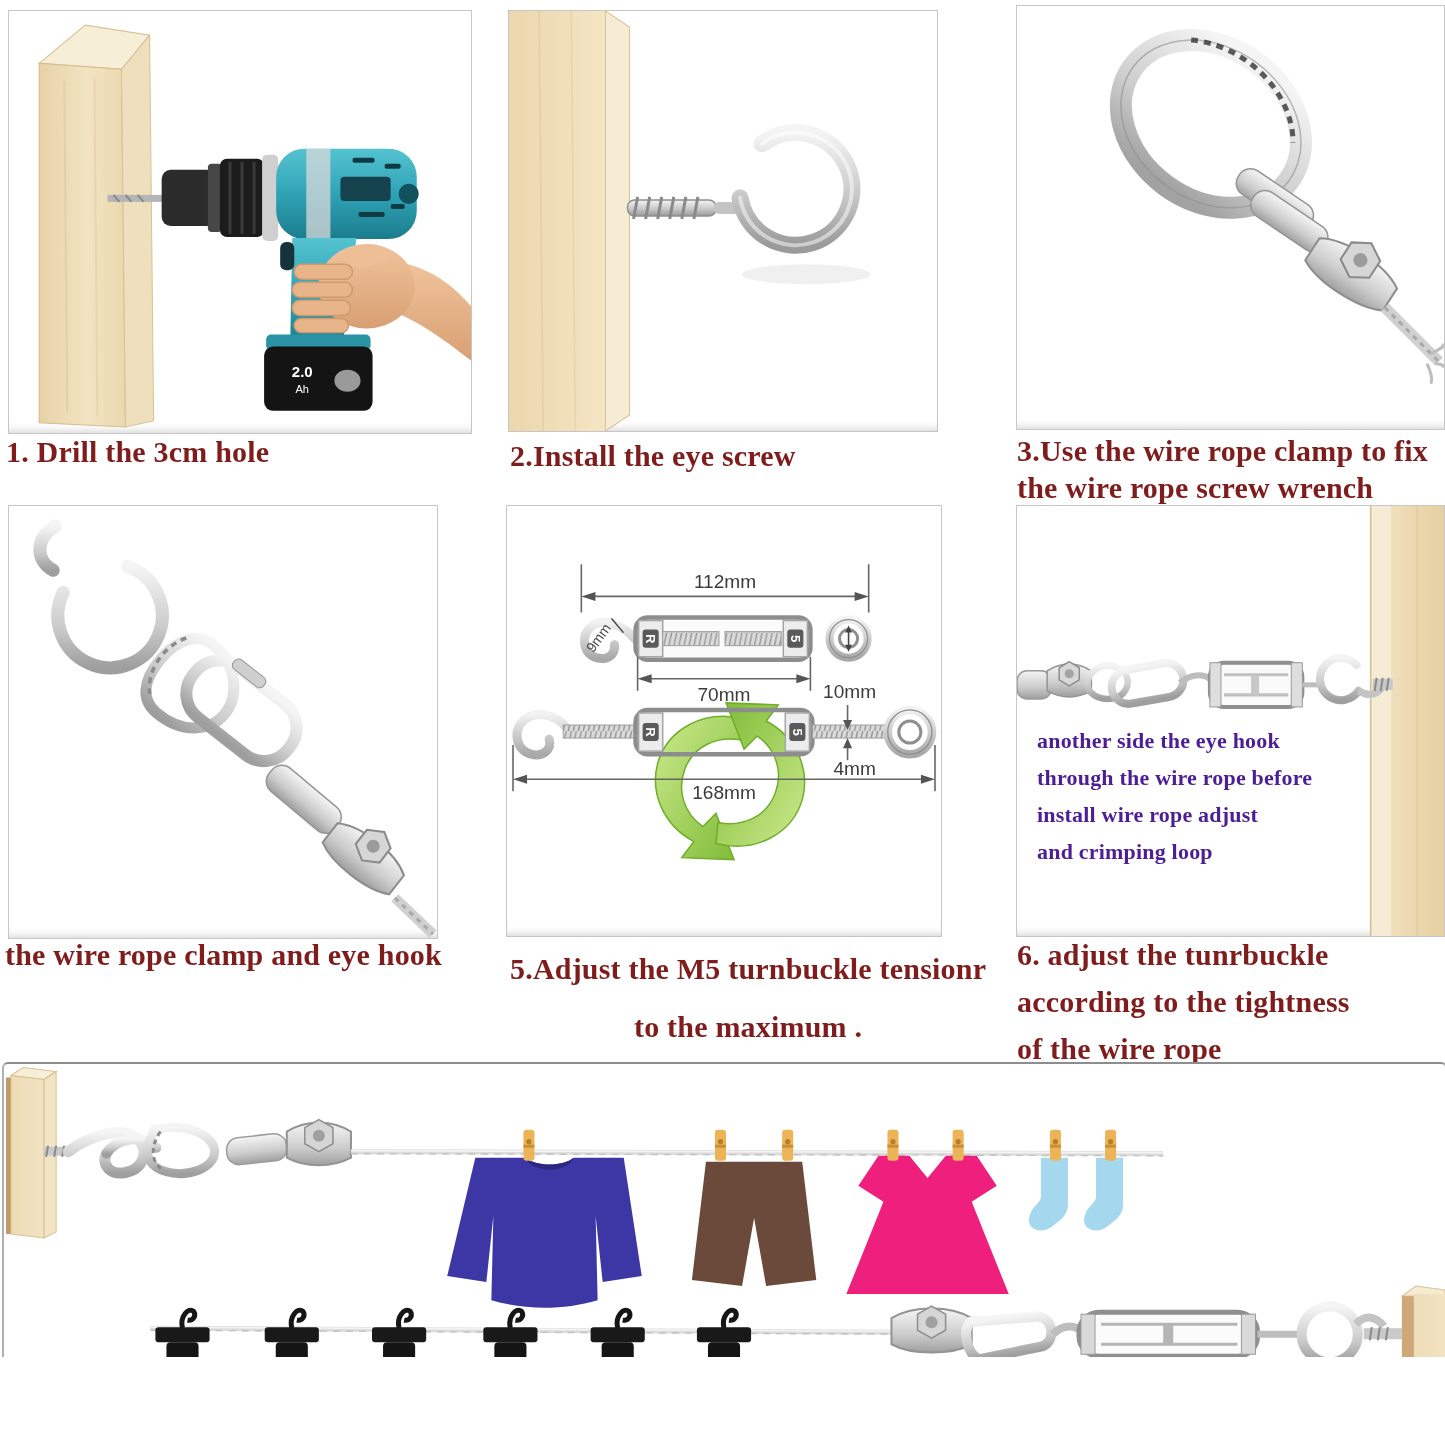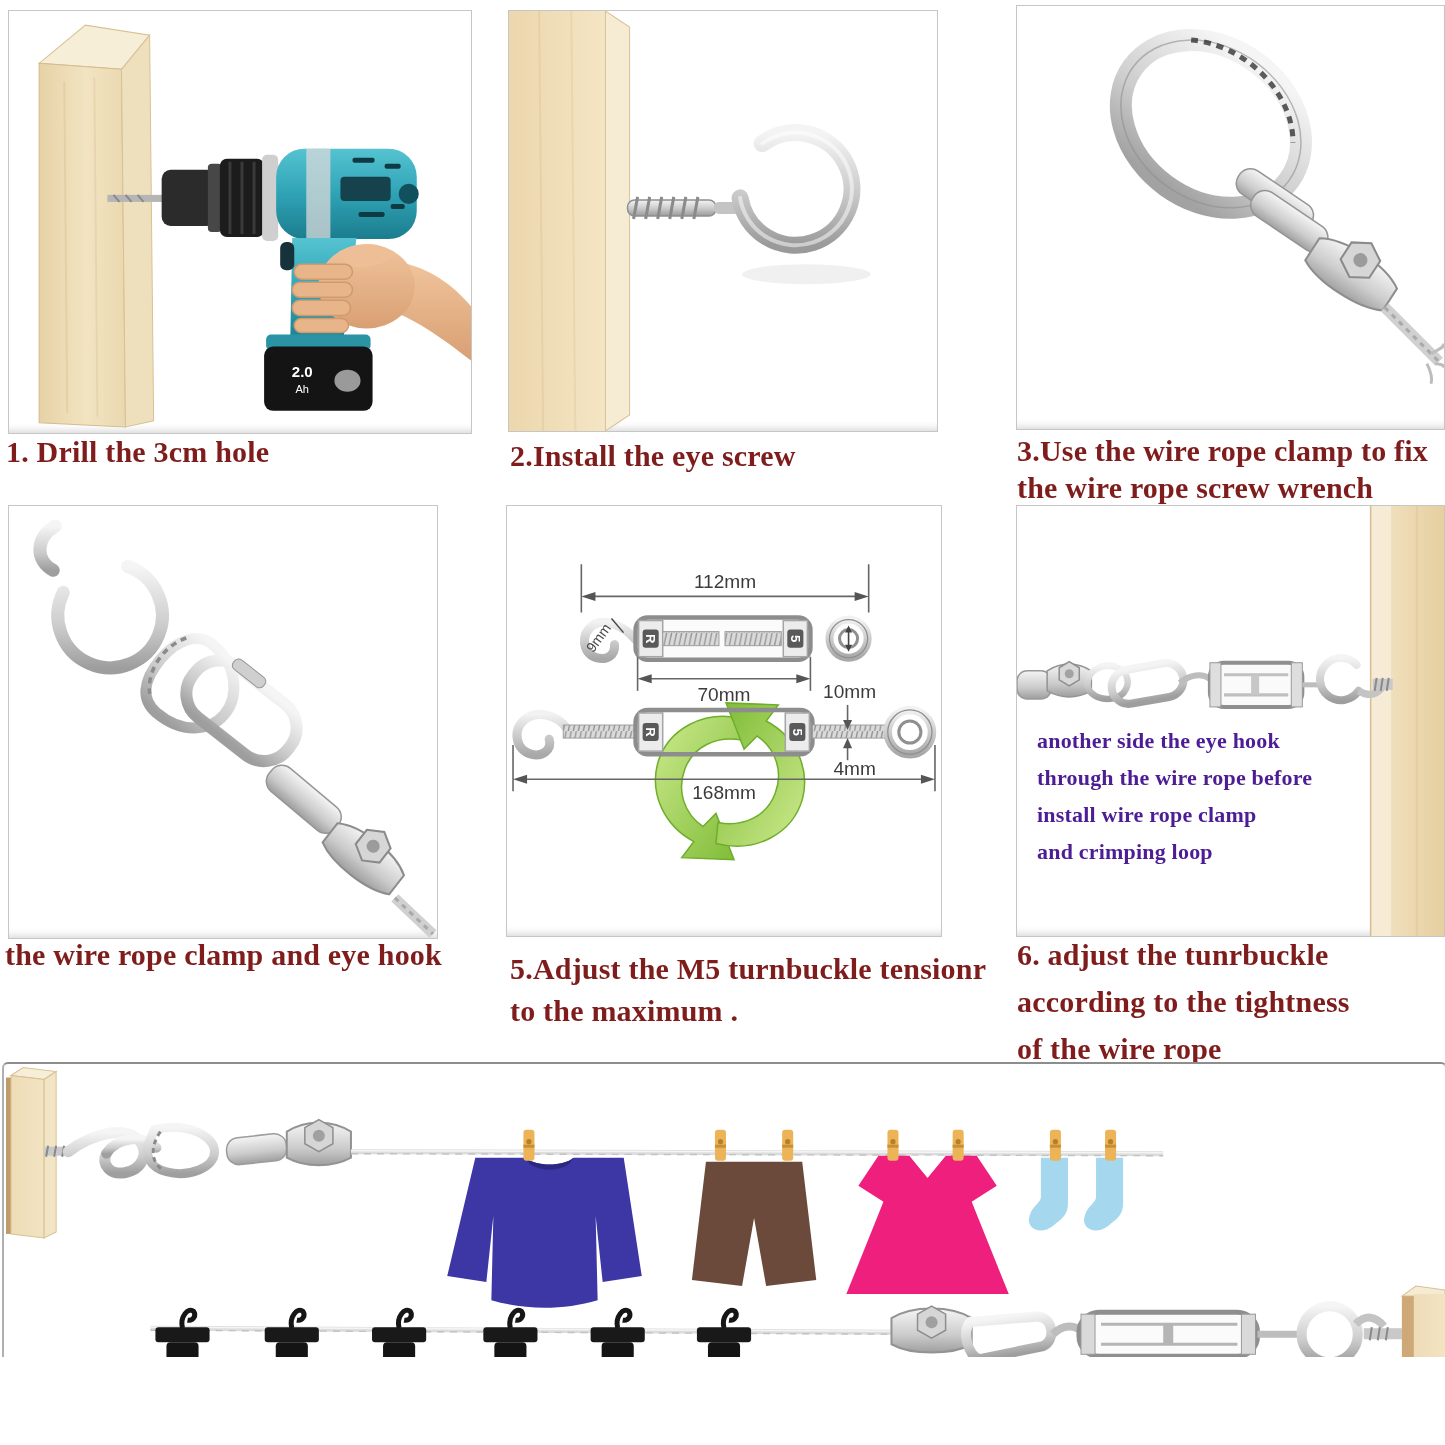--- a/index.html
+++ b/index.html
@@ -5,21 +5,21 @@
   html,body{margin:0;padding:0;background:#fff;}
   .page{position:relative;width:1445px;height:1357px;background:#ffffff;overflow:hidden;
         font-family:"Liberation Serif",serif;}
   .panel{position:absolute;background:#ffffff;border:1px solid #c6c6c6;
          box-shadow:inset 0 -9px 10px -8px rgba(0,0,0,.20);}
   .panel svg{display:block;width:100%;height:100%;}
   .cap{position:absolute;font-weight:700;font-size:30px;color:#7f1d1d;line-height:1;
        white-space:nowrap;letter-spacing:.2px;}
   .cap .ln{margin:0 0 0 0;}
   .gap7  .ln + .ln{margin-top:7px;}
-  .gap16 .ln + .ln{margin-top:12px;}
+  .gap16 .ln + .ln{margin-top:28px;text-align:center;}
   .gap17 .ln + .ln{margin-top:17px;}
   .rednote{position:absolute;font-weight:700;font-size:22px;color:#4c1d95;line-height:1;
            white-space:nowrap;letter-spacing:.2px;}
   .rednote .ln + .ln{margin-top:15px;}
   .bottom-frame{border:2px solid #b0b0b0;border-top-color:#8d8d8d;border-radius:6px;}
 </style>
 </head>
 <body>
 
 <div class="page">
@@ -343,21 +343,21 @@
             <line x1="364" y1="171" x2="362" y2="184"></line>
           <line x1="370" y1="171" x2="368" y2="184"></line>
         </g>
       </g>
     </svg>
   </div>
 
   <div class="rednote" style="left:1037px;top:730px">
     <div class="ln">another side the eye hook</div>
     <div class="ln">through the wire rope before</div>
-    <div class="ln">install wire rope clamp</div>
+    <div class="ln">install wire rope adjust</div>
     <div class="ln">and crimping loop</div>
   </div>
 
   <div class="cap" style="left:6px;top:437px">
     <div class="ln">1. Drill the 3cm hole</div>
   </div>
   <div class="cap" style="left:510px;top:441px">
     <div class="ln">2.Install the eye screw</div>
   </div>
   <div class="cap gap7" style="left:1017px;top:436px">

